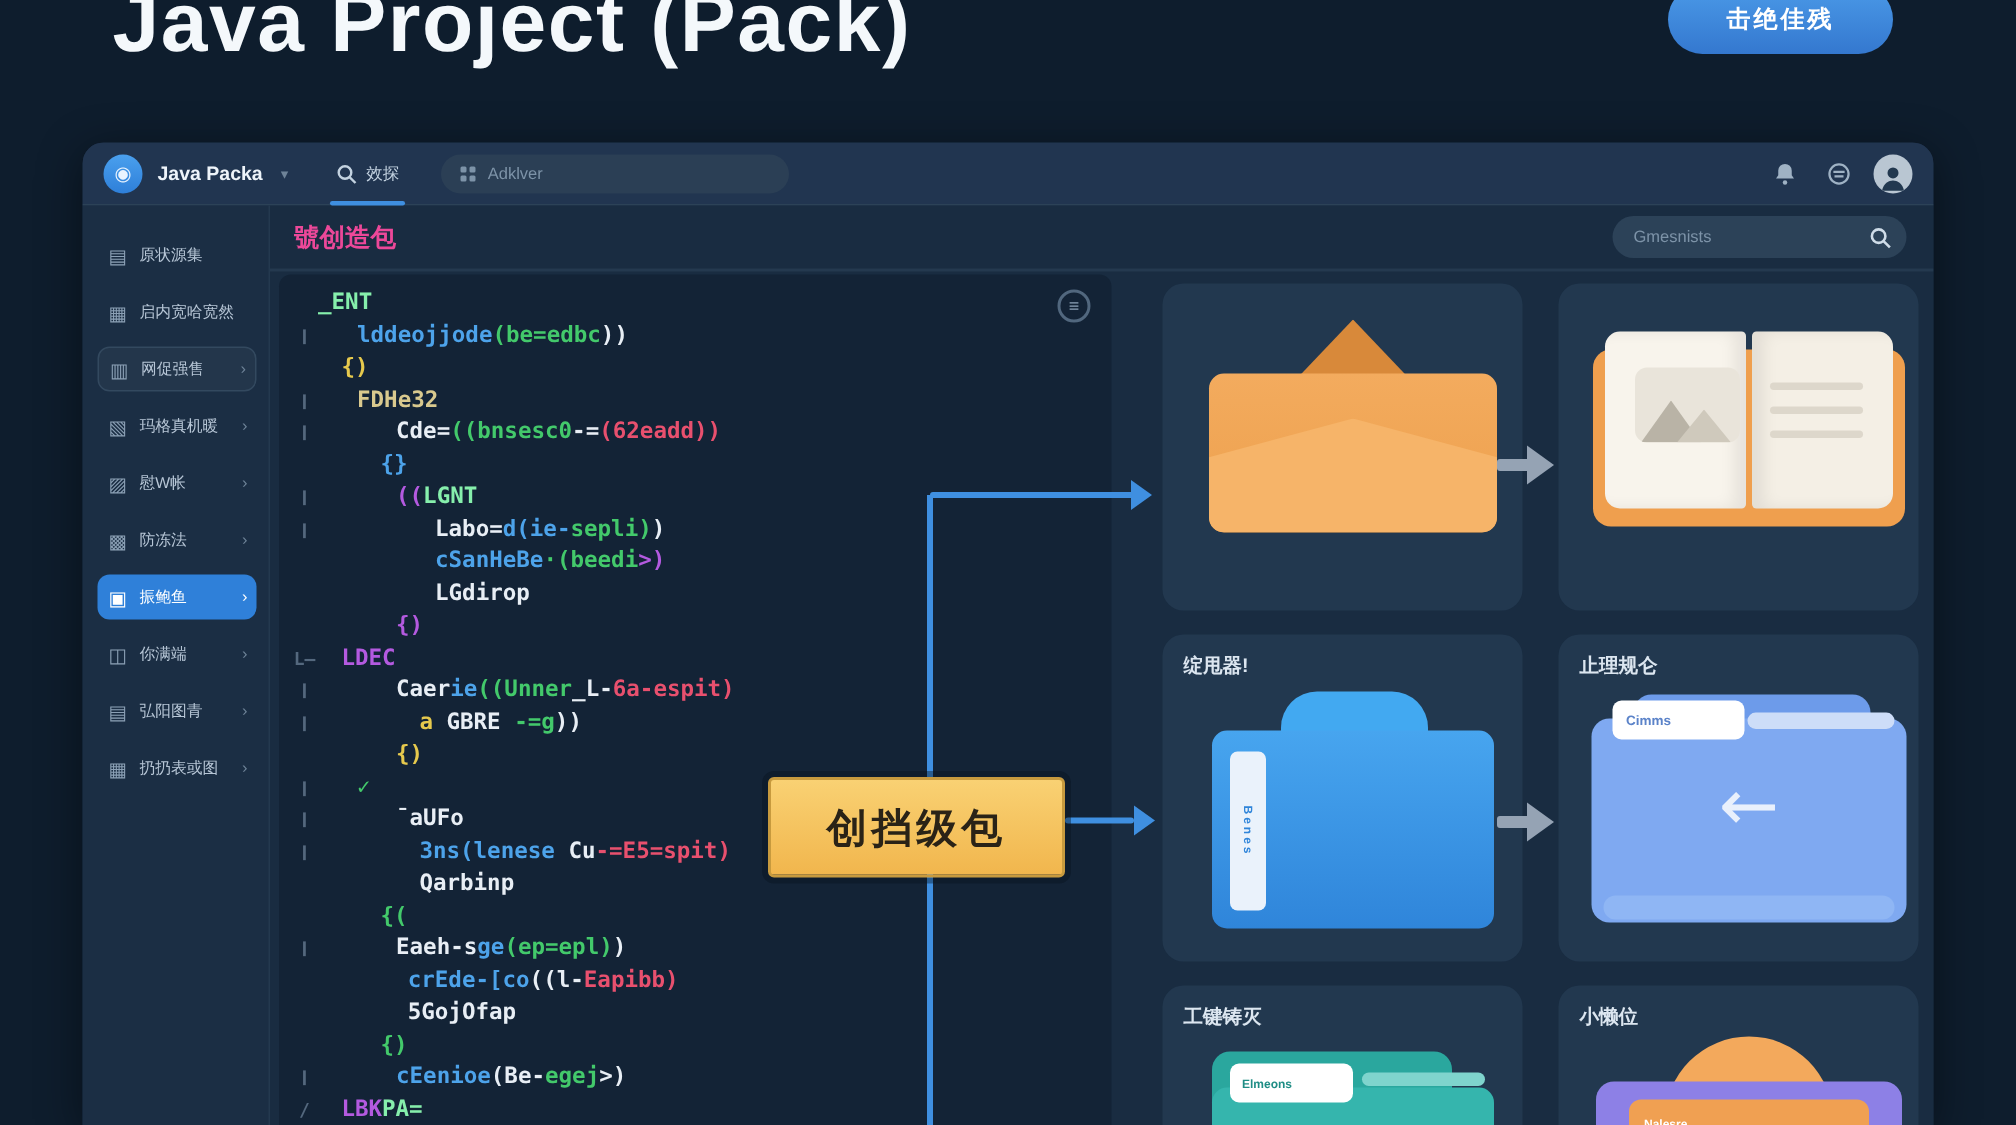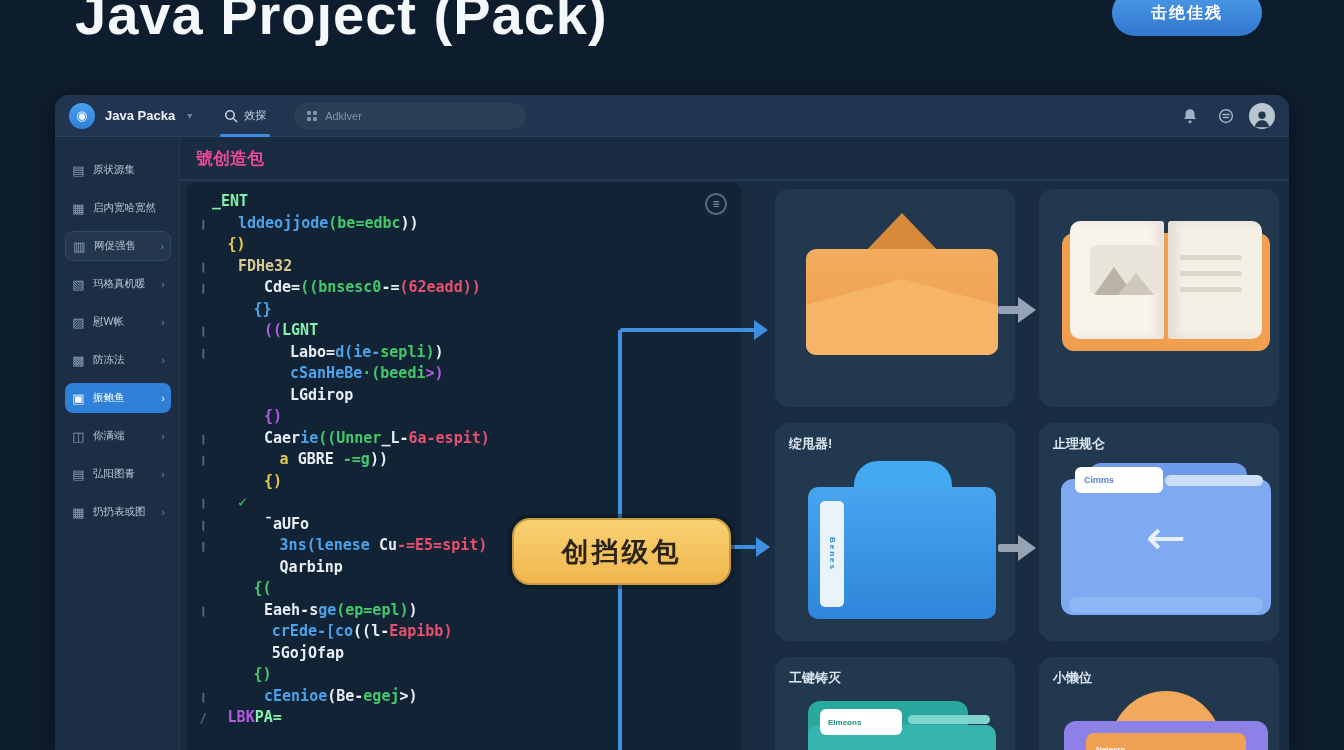--- a/index.html
+++ b/index.html
@@ -77,22 +77,22 @@
   
   .vline{position:absolute;left:438px;top:149px;bottom:0;width:4px;background:#3f8fe0;z-index:2}
   .barrow{position:absolute;height:20px;z-index:2}
   .barrow .shaft{position:absolute;left:0;top:8px;height:4px;background:#3f8fe0;border-radius:2px}
   .barrow .head{position:absolute;top:0;width:0;height:0;border-top:10px solid transparent;
     border-bottom:10px solid transparent;border-left:14px solid #3f8fe0}
   .barrow1{left:440px;top:139px;width:150px}
   .barrow1 .shaft{width:136px}.barrow1 .head{left:134px}
   .barrow2{left:530px;top:356px;width:62px}
   .barrow2 .shaft{width:46px}.barrow2 .head{left:46px}
-  .flow-btn{position:absolute;left:332px;top:337px;width:219px;height:67px;z-index:3;
-    background:linear-gradient(#f9d173,#f1b64d);border:2px solid #c79a3e;border-radius:18px;
+  .flow-btn{position:absolute;left:332px;top:337px;width:198px;height:67px;z-index:3;
+    background:linear-gradient(#f9d173,#f1b64d);border:2px solid #c79a3e;border-radius:4px;
     box-shadow:0 0 0 4px rgba(8,18,30,.4);color:#2a2317;font-size:27px;font-weight:bold;
     display:flex;align-items:center;justify-content:center;letter-spacing:3px;cursor:pointer;
     font-family:"DejaVu Sans",sans-serif}
 
   
   .right-panel{position:absolute;left:585px;top:0;right:4px;bottom:0}
   .cards-grid{position:absolute;left:10px;top:8px;display:grid;
     grid-template-columns:240px 240px;grid-auto-rows:218px;gap:16px 24px}
   .card{background:#22384f;border-radius:14px;padding:12px 0 0 14px;overflow:hidden;
     position:relative}
@@ -277,38 +277,46 @@
         <div class="side-item">
           <span class="s-icon">▦</span>
           <span class="s-label">扔扔表或图</span>
           <span class="s-chev">›</span>
         </div>
       </nav>
 
     <div class="main">
       <div class="content-header">
         <span class="panel-title">號创造包</span>
+        <div class="content-search">
+          <span class="ph">Gmesnists</span>
+          <svg width="15" height="15" viewBox="0 0 14 14">
+            <circle cx="6" cy="6" r="4.2" fill="none" stroke="#cfdce8" stroke-width="1.6"></circle>
+            <line x1="9.2" y1="9.2" x2="13" y2="13" stroke="#cfdce8" stroke-width="1.6"></line>
+          </svg>
+        </div>
       </div>
 
       <div class="content-body">
 
         <div class="code-panel">
           <span class="code-circle">≡</span>
           <div>
               <div class="code-line"><span class="gutter"></span><span style="padding-left: 0px;"><span class="c-orange">_ENT</span></span></div>
               <div class="code-line"><span class="gutter">❙</span><span style="padding-left: 26px;"><span class="c-blue">lddeojjode</span><span class="c-green">(be=edbc</span><span class="c-white">))</span></span></div>
               <div class="code-line"><span class="gutter"></span><span style="padding-left: 15.6px;"><span class="c-yellow">{)</span></span></div>
               <div class="code-line"><span class="gutter">❙</span><span style="padding-left: 26px;"><span class="c-tan">FDHe32</span></span></div>
               <div class="code-line"><span class="gutter">❙</span><span style="padding-left: 52px;"><span class="c-white">Cde=</span><span class="c-green">((bnsesc0</span><span class="c-white">-=</span><span class="c-red">(62eadd))</span></span></div>
               <div class="code-line"><span class="gutter"></span><span style="padding-left: 41.6px;"><span class="c-blue">{}</span></span></div>
               <div class="code-line"><span class="gutter">❙</span><span style="padding-left: 52px;"><span class="c-purple">((</span><span class="c-orange">LGNT</span></span></div>
               <div class="code-line"><span class="gutter">❙</span><span style="padding-left: 78px;"><span class="c-white">Labo=</span><span class="c-blue">d(ie-</span><span class="c-green">sepli)</span><span class="c-white">)</span></span></div>
               <div class="code-line"><span class="gutter"></span><span style="padding-left: 78px;"><span class="c-blue">cSanHeBe</span><span class="c-green">·(beedi</span><span class="c-purple">&gt;)</span></span></div>
               <div class="code-line"><span class="gutter"></span><span style="padding-left: 78px;"><span class="c-white">LGdirop</span></span></div>
               <div class="code-line"><span class="gutter"></span><span style="padding-left: 52px;"><span class="c-purple">{)</span></span></div>
+              <div class="code-line"><span class="gutter">L–</span><span style="padding-left: 15.6px;"><span class="c-purple">LDEC</span></span></div>
               <div class="code-line"><span class="gutter">❙</span><span style="padding-left: 52px;"><span class="c-white">Caer</span><span class="c-blue">ie</span><span class="c-green">((Unner</span><span class="c-white">_L-</span><span class="c-red">6a-espit)</span></span></div>
               <div class="code-line"><span class="gutter">❙</span><span style="padding-left: 67.6px;"><span class="c-yellow">a</span><span class="c-white"> GBRE </span><span class="c-green">-=g</span><span class="c-white">))</span></span></div>
               <div class="code-line"><span class="gutter"></span><span style="padding-left: 52px;"><span class="c-yellow">{)</span></span></div>
               <div class="code-line"><span class="gutter">❙</span><span style="padding-left: 26px;"><span class="c-green">✓</span></span></div>
               <div class="code-line"><span class="gutter">❙</span><span style="padding-left: 52px;"><span class="c-white">¯aUFo</span></span></div>
               <div class="code-line"><span class="gutter">❙</span><span style="padding-left: 67.6px;"><span class="c-blue">3ns(lenese</span><span class="c-white"> Cu</span><span class="c-red">-=E5=spit)</span></span></div>
               <div class="code-line"><span class="gutter"></span><span style="padding-left: 67.6px;"><span class="c-white">Qarbinp</span></span></div>
               <div class="code-line"><span class="gutter"></span><span style="padding-left: 41.6px;"><span class="c-green">{(</span></span></div>
               <div class="code-line"><span class="gutter">❙</span><span style="padding-left: 52px;"><span class="c-white">Eaeh-s</span><span class="c-blue">ge</span><span class="c-green">(ep=epl)</span><span class="c-white">)</span></span></div>
               <div class="code-line"><span class="gutter"></span><span style="padding-left: 59.8px;"><span class="c-blue">crEde-[co</span><span class="c-white">((l-</span><span class="c-red">Eapibb)</span></span></div>

